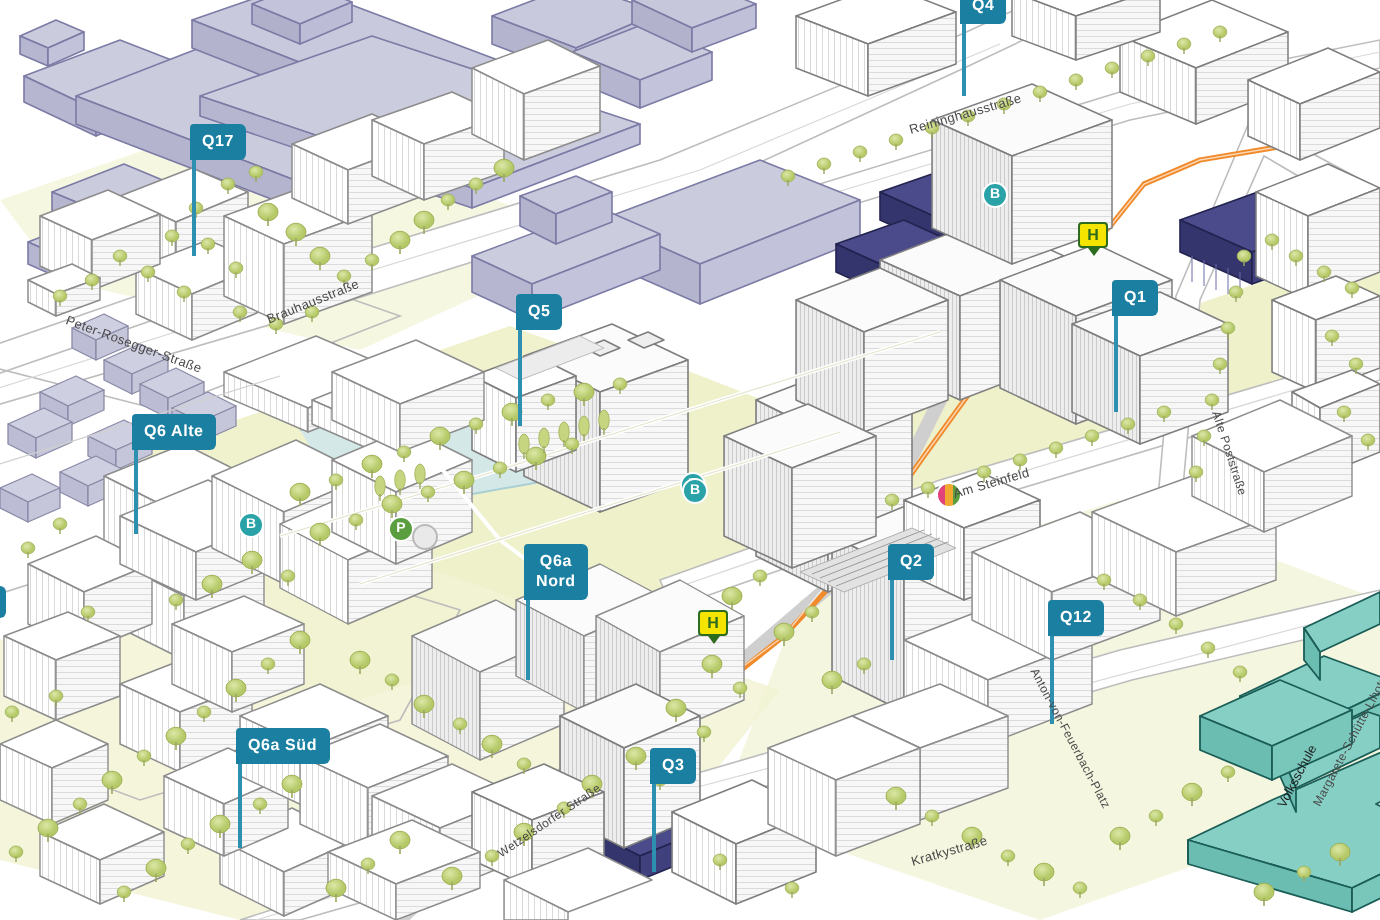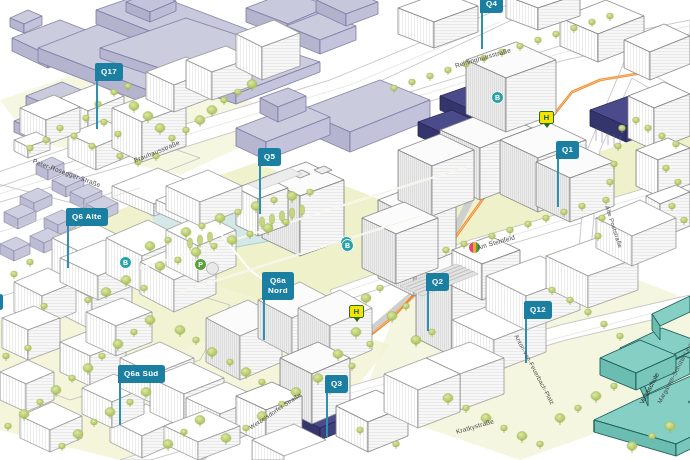--- a/index.html
+++ b/index.html
@@ -793,21 +793,21 @@
   <div class="pin" style="left:118px;top:362px;text-decoration:underline;">
     <div class="flag">Q6a Süd</div>
     <div class="pole" style="height:42px;"></div>
   </div>
 
   <div class="pin" style="left:325px;top:372px;">
     <div class="flag">Q3</div>
     <div class="pole" style="height:44px;"></div>
   </div>
 
-  <div class="pin" style="left:426px;top:270px;">
+  <div class="pin" style="left:444px;top:270px;">
     <div class="flag">Q2</div>
     <div class="pole" style="height:40px;"></div>
   </div>
 
   <div class="pin" style="left:524px;top:298px;text-decoration:underline;">
     <div class="flag">Q12</div>
     <div class="pole" style="height:44px;"></div>
   </div>
 
   <div class="pin" style="left:556px;top:138px;">

